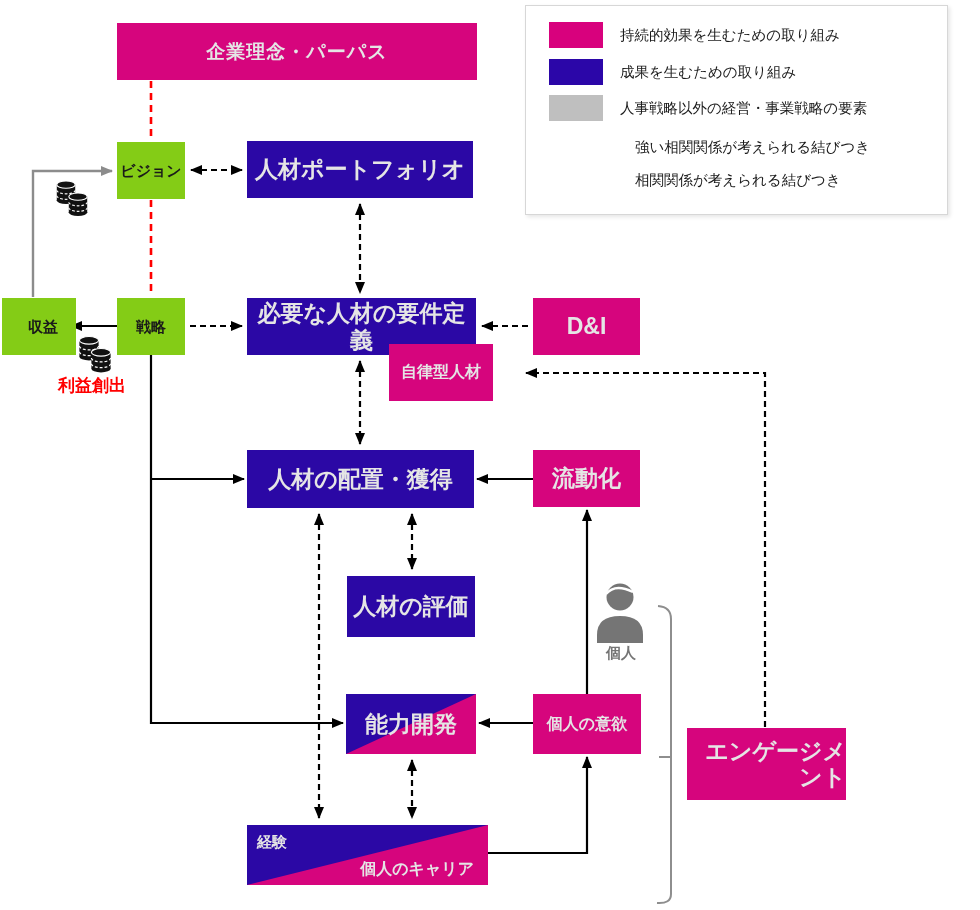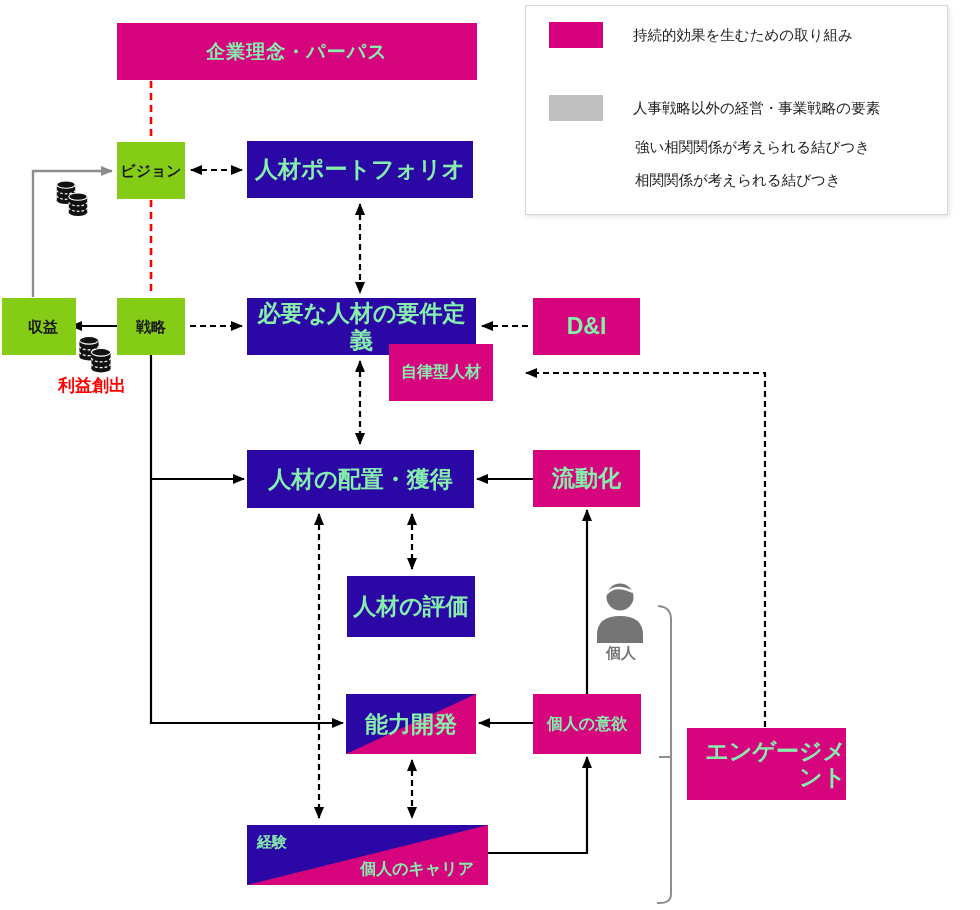--- a/index.html
+++ b/index.html
@@ -3,21 +3,21 @@
 <meta charset="utf-8">
 <style>
   html,body{margin:0;padding:0;background:#fff;}
   .canvas{
     position:relative;width:980px;height:910px;background:#fff;overflow:hidden;
     font-family:"Liberation Sans","DejaVu Sans",sans-serif;
   }
   .wires{position:absolute;left:0;top:0;width:980px;height:910px;}
   .node{
     position:absolute;display:flex;align-items:center;justify-content:center;
-    color:#86efac;font-weight:bold;text-align:center;line-height:1.15;
+    color:#e5e5e5;font-weight:bold;text-align:center;line-height:1.15;
   }
   .magenta{background:#D6057D;}
   .blue{background:#2B08A5;}
   .graybox{background:#84cc16;color:#1a1a1a;}
   .split{background:#D6057D;}
   .split .tri{position:absolute;left:0;top:0;right:0;bottom:0;background:#2B08A5;
     clip-path:polygon(0 0,100% 0,0 100%);}
   .split .lbl{position:relative;z-index:2;}
   .fs19{font-size:19px;letter-spacing:1px;}
   .fs17{font-size:23px;}
@@ -26,21 +26,21 @@
   .legend{
     position:absolute;left:525px;top:5px;width:423px;height:210px;
     background:#fff;border:1px solid #d7d7d7;box-shadow:2px 2px 4px rgba(0,0,0,.10);
     box-sizing:border-box;
   }
   .lrow{position:absolute;left:23px;display:flex;align-items:center;}
   .sw{width:54px;height:26px;display:inline-block;flex:none;}
   .sw.m{background:#D8017D;}
   .sw.b{background:#2B06A8;}
   .sw.g{background:#BFBFBF;}
-  .llabel{margin-left:30px;font-size:14.5px;color:#1a1a1a;white-space:nowrap;}
+  .llabel{margin-left:17px;font-size:14.5px;color:#1a1a1a;white-space:nowrap;}
   .llabel.ar{margin-left:32px;}
   .lar{width:54px;height:14px;flex:none;}
   .profit{
     position:absolute;left:50px;top:374px;width:84px;text-align:center;
     color:#FF0000;font-size:17px;font-weight:bold;white-space:nowrap;
   }
   .kojin{
     position:absolute;left:598px;top:644px;width:46px;text-align:center;
     color:#757575;font-size:15px;font-weight:bold;
   }
@@ -157,20 +157,24 @@
   <div class="node magenta fs17" style="left:687px;top:728px;width:159px;height:72px;text-align:right;">エンゲージメント</div>
 
   <div class="profit">利益創出</div>
   <div class="kojin">個人</div>
 
   <div class="legend">
     <div class="lrow" style="top:16px;">
       <span class="sw m"></span>
       <span class="llabel">持続的効果を生むための取り組み</span>
     </div>
+    <div class="lrow" style="top:53px;">
+      <span class="sw b"></span>
+      <span class="llabel">成果を生むための取り組み</span>
+    </div>
     <div class="lrow" style="top:89px;">
       <span class="sw g"></span>
       <span class="llabel">人事戦略以外の経営・事業戦略の要素</span>
     </div>
     <div class="lrow" style="top:132px;">
       <span class="lar"></span>
       <span class="llabel ar">強い相関関係が考えられる結びつき</span>
     </div>
     <div class="lrow" style="top:165px;">
       <span class="lar"></span>

